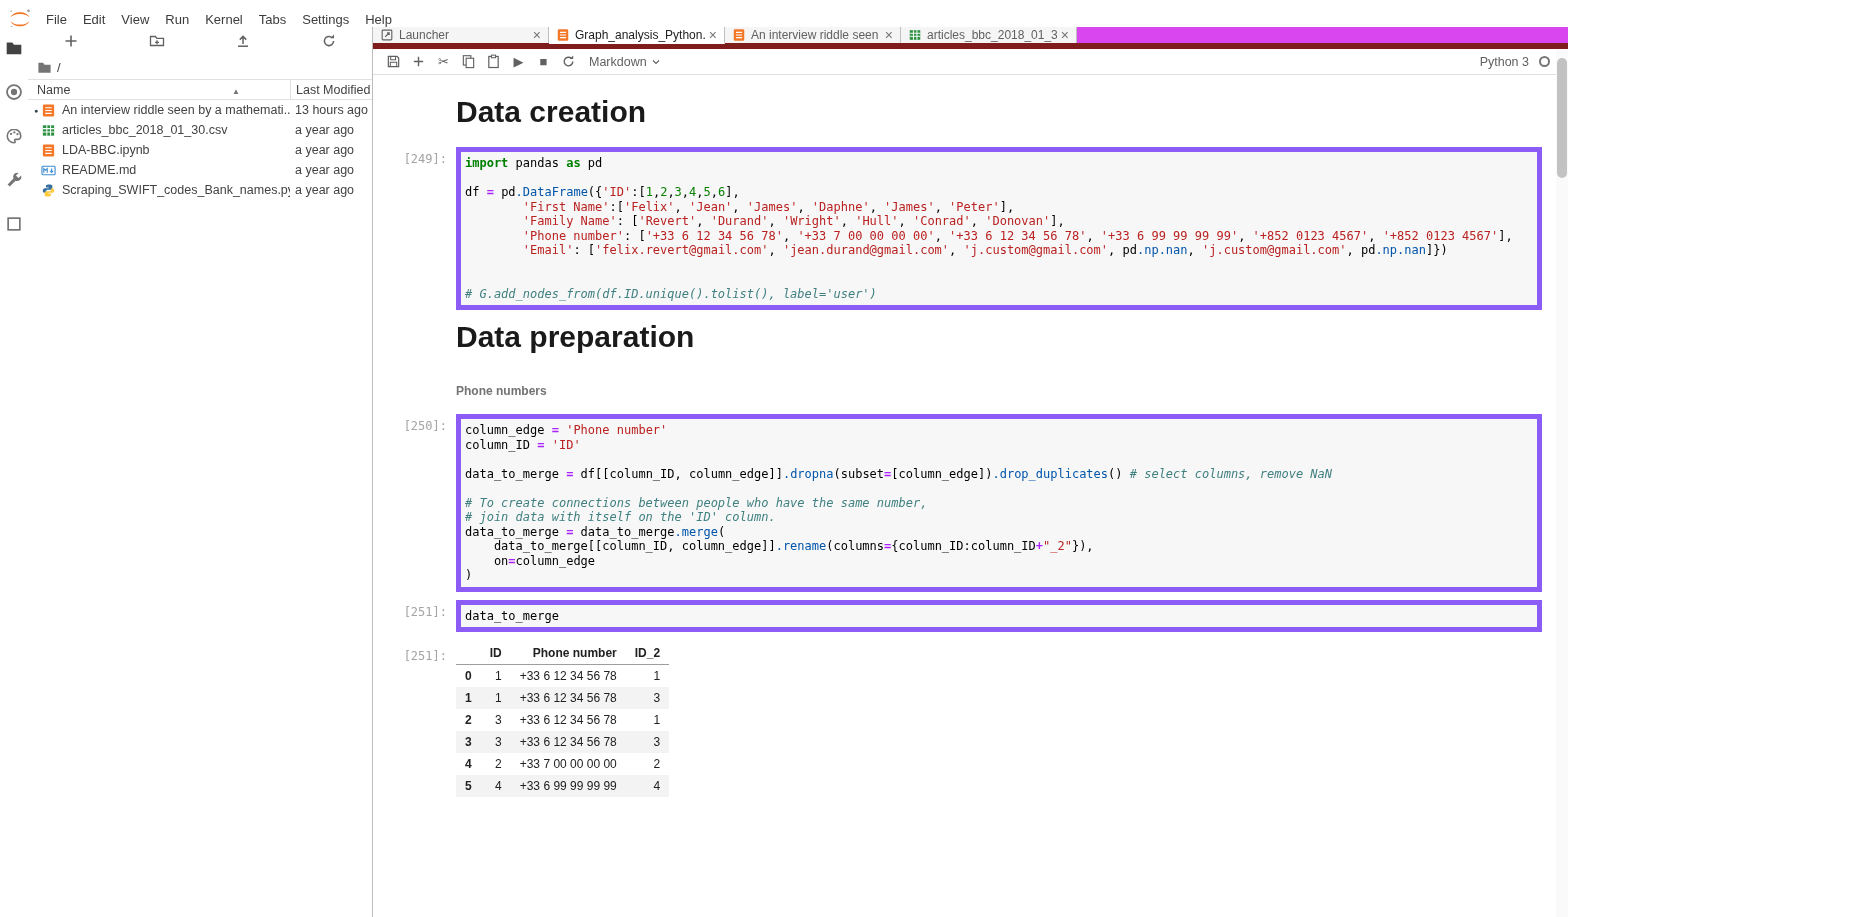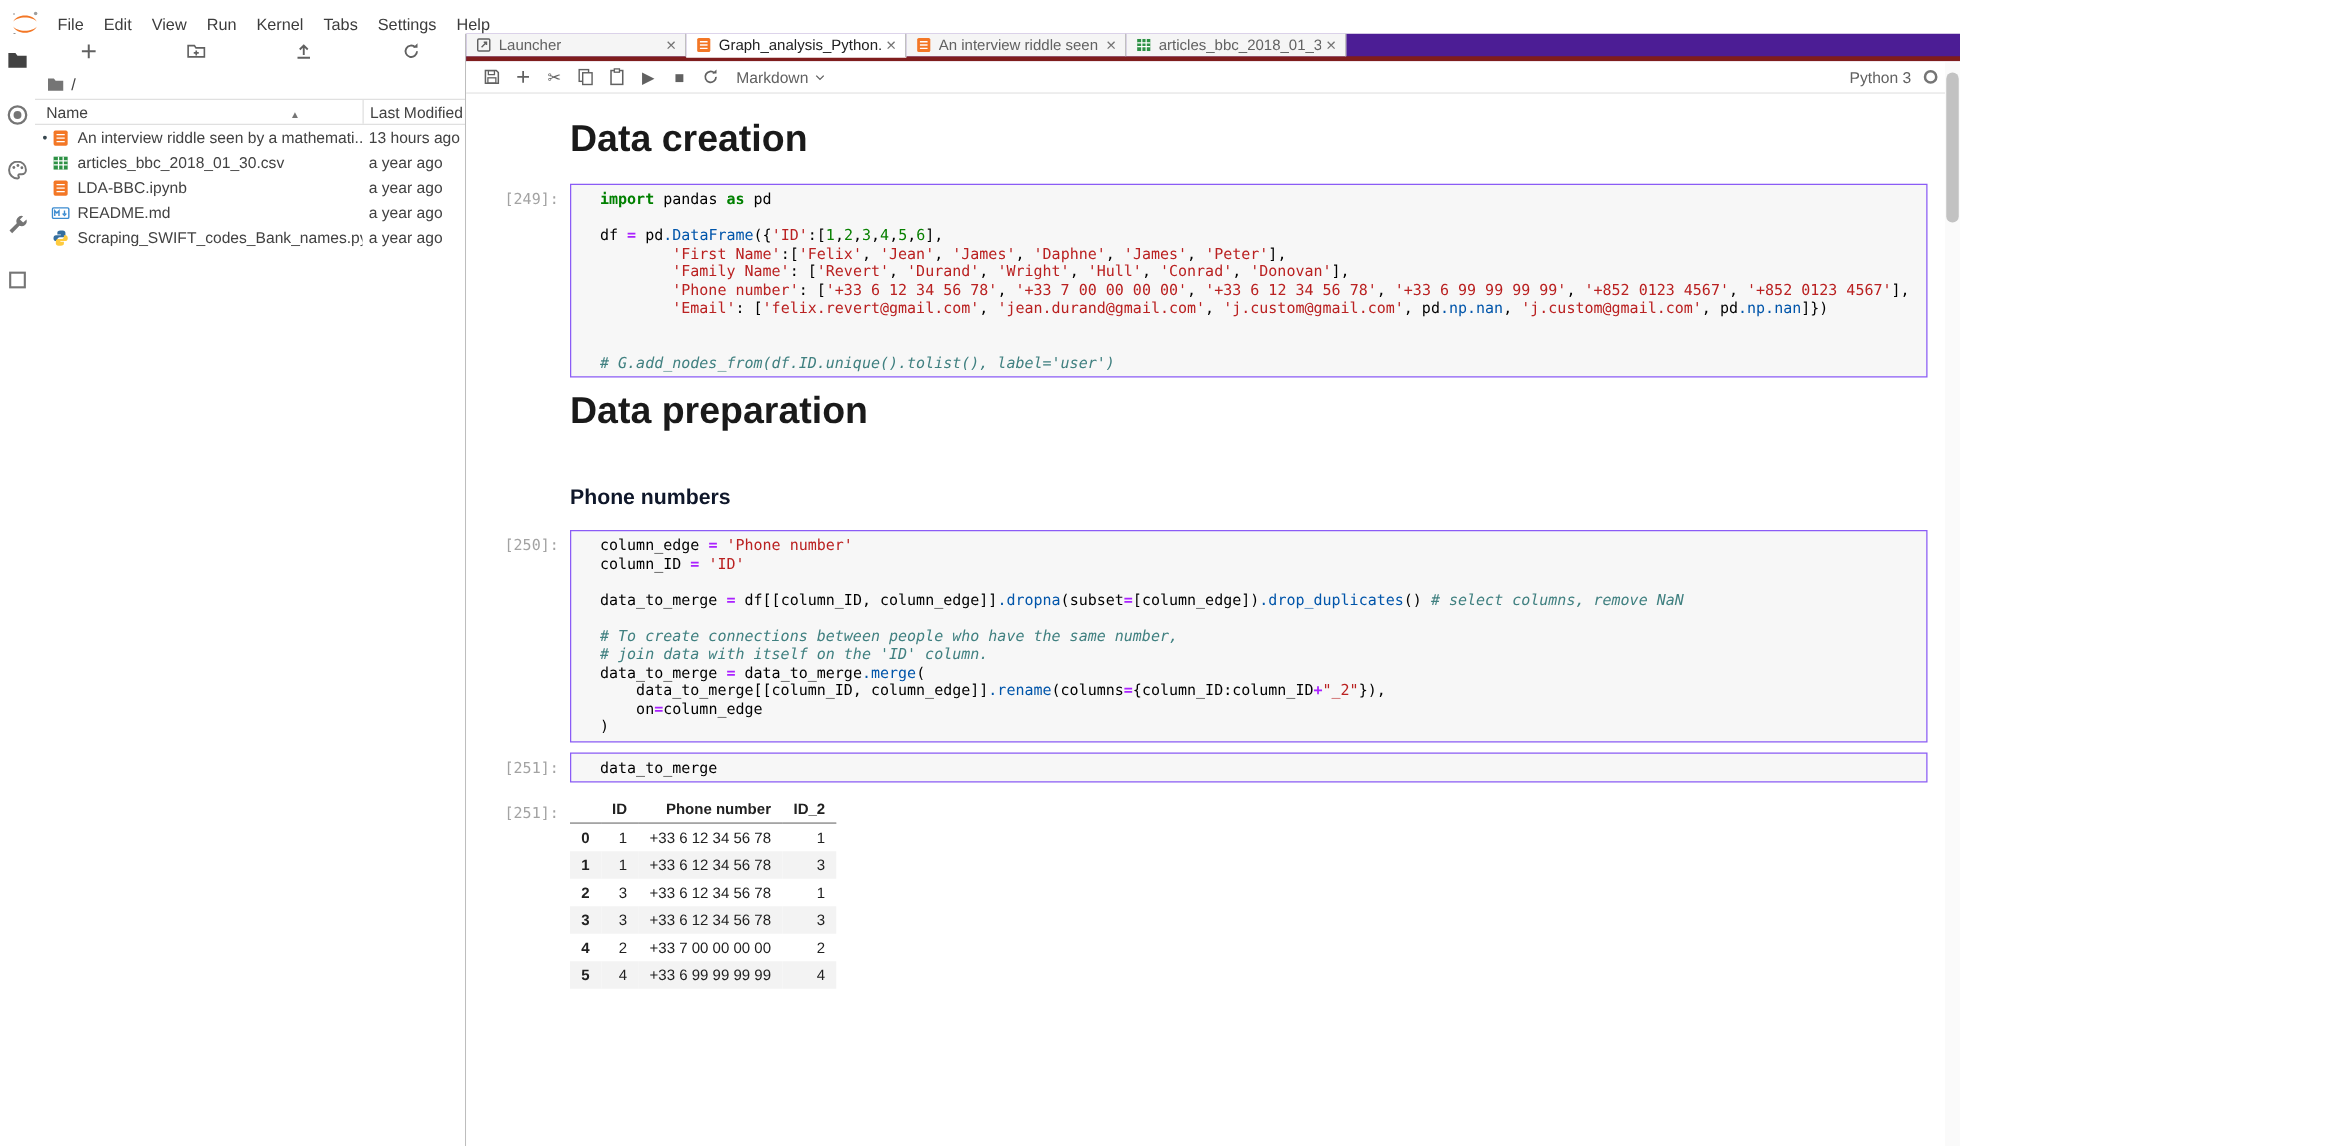--- a/index.html
+++ b/index.html
@@ -35,21 +35,21 @@
   .frow { display:flex; align-items:center; height:20px; font-size:12.5px; color:#424242; padding-left:3px; }
   .frow.sel { background:#2196f3; color:#fff; }
   .dirty { width:10px; text-align:center; font-size:7px; color:#37474f; }
   .ficon { width:15px; height:15px; margin-right:6px; display:flex; flex:none; }
   .ficon svg { width:15px; height:15px; }
   .fname { flex:1; white-space:nowrap; overflow:hidden; }
   .fmod { width:82px; padding-left:5px; flex:none; }
 
   
   #main { position:absolute; left:373px; top:27px; width:1195px; bottom:0; background:#fff; }
-  .tabbar { height:22px; background:#4c1d95; display:flex; border-bottom:4px solid #7f1d1d; }
+  .tabbar { height:22px; background:#d946ef; display:flex; border-bottom:6px solid #7f1d1d; }
   .tab { width:176px; display:flex; align-items:center; padding:0 7px; border-right:1px solid #c0c0c0;
          font-size:12px; color:#616161; background:#f5f5f5; }
   .tab.active { background:#fff; color:#212121; border-bottom:1px solid #fff; margin-bottom:-1px; }
   .ticon { display:flex; margin-right:5px; flex:none; }
   .ticon svg { width:14px; height:14px; }
   .tlabel { flex:1; white-space:nowrap; overflow:hidden; }
   .tclose { color:#757575; font-size:14px; margin-left:4px; line-height:1; }
 
   .nbtoolbar { height:26px; display:flex; align-items:center; padding-left:8px;
                border-bottom:1px solid #e0e0e0; background:#fff; }
@@ -67,22 +67,22 @@
   .vthumb { position:absolute; top:8px; left:1px; width:10px; height:120px; background:#c2c2c2; border-radius:5px; }
 
   
   .cell { display:flex; margin-bottom:8px; }
   .prompt { width:83px; flex:none; text-align:right; padding:5px 9px 0 0;
             font-family:"DejaVu Sans Mono", monospace; font-size:12px; color:#a3a3a3; }
   .kind-table .prompt { padding-top:9px; }
   .cbody { flex:1; min-width:0; margin-right:26px; }
   .md-h1 { font-size:30px; font-weight:bold; color:#1a1a1a; margin:14px 0 10px; }
   .lvl1.second .md-h1 { margin-top:2px; }
-  .md-h3 { font-size:17px; font-weight:bold; color:#0f172a; margin:24px 0 8px; }
-  .editor { background:#f7f7f7; border:1px solid #8b5cf6; padding:4px 23px;
+  .md-h3 { font-size:12px; font-weight:bold; color:#737373; margin:12px 0 8px; }
+  .editor { background:#f7f7f7; border:5px solid #8b5cf6; padding:4px 4px;
             font-family:"DejaVu Sans Mono", monospace; font-size:12px; line-height:14.5px;
             white-space:pre; overflow:hidden; }
   .code-line { min-height:14.5px; }
   .tk-kw   { color:#008000; font-weight:bold; }
   .tk-str  { color:#ba2121; }
   .tk-com  { color:#408080; font-style:italic; }
   .tk-num  { color:#088000; }
   .tk-prop { color:#0055aa; }
   .tk-op   { color:#aa22ff; font-weight:bold; }
 

